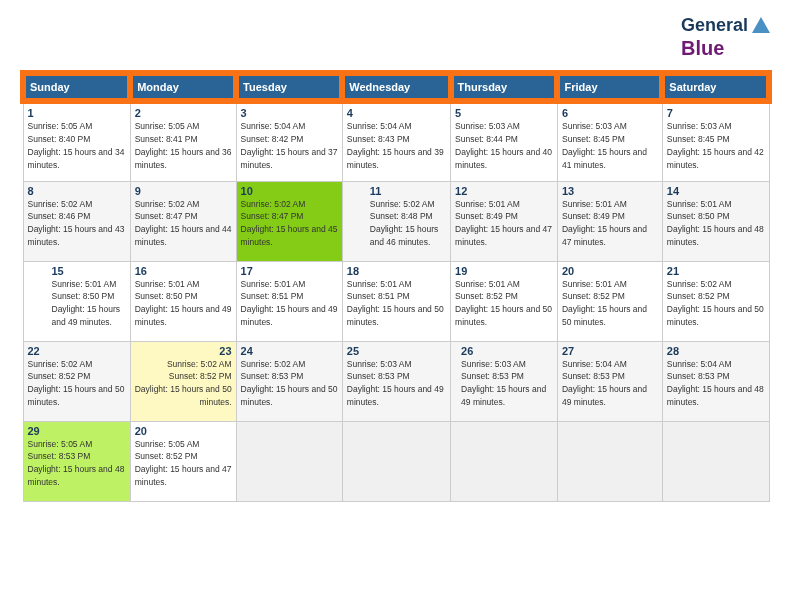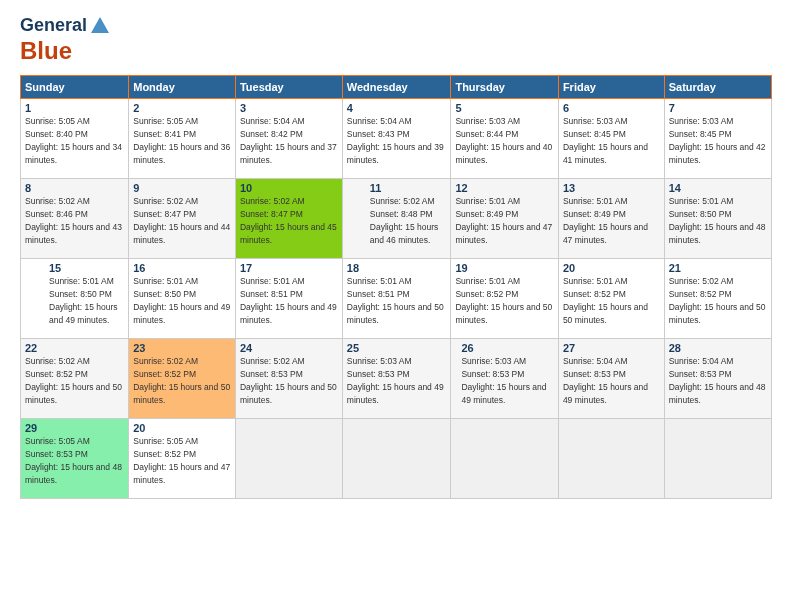--- a/index.html
+++ b/index.html
@@ -11,21 +11,21 @@
       overflow: hidden;
     }
     .page {
       width: 792px;
       height: 612px;
       padding: 15px 20px;
       background: #fff;
     }
     .header {
       display: flex;
-      justify-content: flex-start;
+      justify-content: flex-end;
       align-items: flex-start;
       margin-bottom: 10px;
     }
     .logo {
       display: flex;
       align-items: center;
     }
     .logo-text {
       font-size: 18px;
       font-weight: bold;
@@ -49,21 +49,21 @@
       border-collapse: collapse;
       font-size: 9.5px;
     }
     .calendar th {
       background: #2a6496;
       color: #fff;
       padding: 5px 4px;
       text-align: left;
       font-size: 11px;
       font-weight: bold;
-      border: 1px solid #f97316;
+      border: 6px solid #f97316;
     }
     .calendar td {
       border: 1px solid #ccc;
       padding: 3px 4px;
       vertical-align: top;
       width: 113px;
       height: 80px;
       background: #fff;
     }
     .calendar tr:nth-child(odd) td {
@@ -94,21 +94,21 @@
 <div class="page">
   <div class="header">
     <div class="logo">
       <div>
         <div style="display:flex;align-items:center;">
           <span class="logo-text">General</span>
           <svg width="22" height="22" viewBox="0 0 22 22" style="margin-left:2px;">
             <polygon points="11,2 20,18 2,18" fill="#4a90c4"></polygon>
           </svg>
         </div>
-        <div style="font-size:24px;font-weight:bold;color:#c2410c;">Blue</div>
+        <div style="font-size:20px;font-weight:bold;color:#701a75;">Blue</div>
       </div>
     </div>
     <div class="title-block">
       <div class="month-title"></div>
       <div class="location"></div>
     </div>
   </div>
 
   <table class="calendar">
     <thead>
@@ -145,29 +145,29 @@
           <td style="background: rgb(255, 255, 255); padding-left: 28px;"><span class="day-num">15</span><span class="day-info">Sunrise: 5:01 AM<br>Sunset: 8:50 PM<br>Daylight: 15 hours and 49 minutes.</span></td>
           <td style="background: rgb(255, 255, 255);"><span class="day-num">16</span><span class="day-info">Sunrise: 5:01 AM<br>Sunset: 8:50 PM<br>Daylight: 15 hours and 49 minutes.</span></td>
           <td style="background: rgb(255, 255, 255);"><span class="day-num">17</span><span class="day-info">Sunrise: 5:01 AM<br>Sunset: 8:51 PM<br>Daylight: 15 hours and 49 minutes.</span></td>
           <td style="background: rgb(255, 255, 255);"><span class="day-num">18</span><span class="day-info">Sunrise: 5:01 AM<br>Sunset: 8:51 PM<br>Daylight: 15 hours and 50 minutes.</span></td>
           <td style="background: rgb(255, 255, 255);"><span class="day-num">19</span><span class="day-info">Sunrise: 5:01 AM<br>Sunset: 8:52 PM<br>Daylight: 15 hours and 50 minutes.</span></td>
           <td style="background: rgb(255, 255, 255);"><span class="day-num">20</span><span class="day-info">Sunrise: 5:01 AM<br>Sunset: 8:52 PM<br>Daylight: 15 hours and 50 minutes.</span></td>
           <td style="background: rgb(255, 255, 255);"><span class="day-num">21</span><span class="day-info">Sunrise: 5:02 AM<br>Sunset: 8:52 PM<br>Daylight: 15 hours and 50 minutes.</span></td>
         </tr>
         <tr>
           <td style="background: rgb(245, 245, 245);"><span class="day-num">22</span><span class="day-info">Sunrise: 5:02 AM<br>Sunset: 8:52 PM<br>Daylight: 15 hours and 50 minutes.</span></td>
-          <td style="background: #fdba74;"><span class="day-num">23</span><span class="day-info">Sunrise: 5:02 AM<br>Sunset: 8:52 PM<br>Daylight: 15 hours and 50 minutes.</span></td>
+          <td style="background: #fef9c3; text-align: right;"><span class="day-num">23</span><span class="day-info">Sunrise: 5:02 AM<br>Sunset: 8:52 PM<br>Daylight: 15 hours and 50 minutes.</span></td>
           <td style="background: rgb(245, 245, 245);"><span class="day-num">24</span><span class="day-info">Sunrise: 5:02 AM<br>Sunset: 8:53 PM<br>Daylight: 15 hours and 50 minutes.</span></td>
           <td style="background: rgb(245, 245, 245);"><span class="day-num">25</span><span class="day-info">Sunrise: 5:03 AM<br>Sunset: 8:53 PM<br>Daylight: 15 hours and 49 minutes.</span></td>
           <td style="background: rgb(245, 245, 245); padding-left: 10px;"><span class="day-num">26</span><span class="day-info">Sunrise: 5:03 AM<br>Sunset: 8:53 PM<br>Daylight: 15 hours and 49 minutes.</span></td>
           <td style="background: rgb(245, 245, 245);"><span class="day-num">27</span><span class="day-info">Sunrise: 5:04 AM<br>Sunset: 8:53 PM<br>Daylight: 15 hours and 49 minutes.</span></td>
           <td style="background: rgb(245, 245, 245);"><span class="day-num">28</span><span class="day-info">Sunrise: 5:04 AM<br>Sunset: 8:53 PM<br>Daylight: 15 hours and 48 minutes.</span></td>
         </tr>
         <tr>
-          <td style="background: #86efac;"><span class="day-num">29</span><span class="day-info">Sunrise: 5:05 AM<br>Sunset: 8:53 PM<br>Daylight: 15 hours and 48 minutes.</span></td>
+          <td style="background: #bef264;"><span class="day-num">29</span><span class="day-info">Sunrise: 5:05 AM<br>Sunset: 8:53 PM<br>Daylight: 15 hours and 48 minutes.</span></td>
           <td style="background: rgb(255, 255, 255);"><span class="day-num">20</span><span class="day-info">Sunrise: 5:05 AM<br>Sunset: 8:52 PM<br>Daylight: 15 hours and 47 minutes.</span></td>
           <td class="empty-cell"></td>
           <td class="empty-cell"></td>
           <td class="empty-cell"></td>
           <td class="empty-cell"></td>
           <td class="empty-cell"></td>
         </tr>
       </tbody>
   </table>
 </div>

